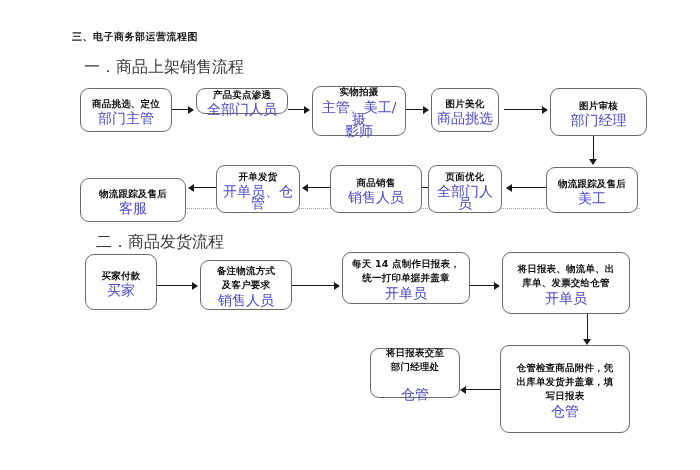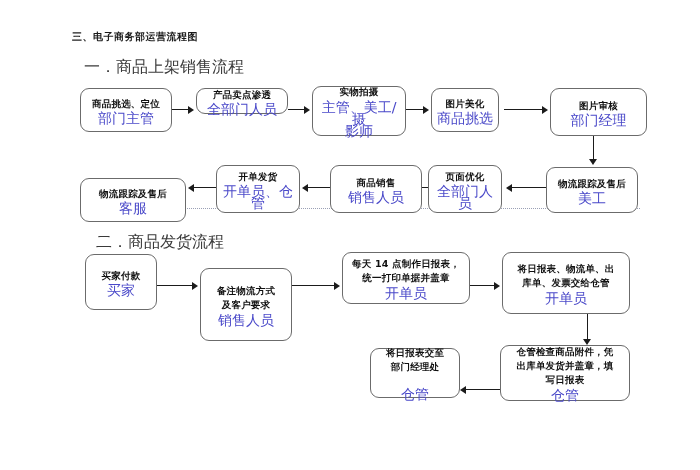--- a/index.html
+++ b/index.html
@@ -182,21 +182,21 @@
   <div class="dotline" style="left:80px;top:208px;width:560px;"></div>
 
   <div class="node" style="left:85px;top:254px;width:72px;height:56px;">
     <div class="main">买家付款</div>
     <div class="role">买家</div>
   </div>
 
   <div class="hline" style="left:157px;top:285px;width:35px;"></div>
   <div class="arrow right" style="left:192px;top:282px;"></div>
 
-  <div class="node tall" style="left:200px;top:268px;width:92px;height:73px;">
+  <div class="node tall" style="left:200px;top:260px;width:92px;height:50px;">
     <div class="main">备注物流方式
 及客户要求</div>
     <div class="role">销售人员</div>
   </div>
 
   <div class="hline" style="left:292px;top:285px;width:42px;"></div>
   <div class="arrow right" style="left:334px;top:282px;"></div>
 
   <div class="node tall" style="left:342px;top:252px;width:128px;height:52px;">
     <div class="main">每天 14 点制作日报表，
@@ -209,21 +209,21 @@
 
   <div class="node tall" style="left:502px;top:252px;width:128px;height:62px;">
     <div class="main">将日报表、物流单、出
 库单、发票交给仓管</div>
     <div class="role">开单员</div>
   </div>
 
   <div class="vline" style="left:587px;top:314px;height:25px;"></div>
   <div class="arrow down" style="left:583px;top:339px;"></div>
 
-  <div class="node tall" style="left:500px;top:345px;width:130px;height:56px;">
+  <div class="node tall" style="left:500px;top:345px;width:130px;height:88px;">
     <div class="main">仓管检查商品附件，凭
 出库单发货并盖章，填
 写日报表</div>
     <div class="role">仓管</div>
   </div>
 
   <div class="arrow left" style="left:460px;top:386px;"></div>
   <div class="hline" style="left:466px;top:389px;width:34px;"></div>
 
   <div class="node tall" style="left:370px;top:348px;width:90px;height:50px;gap:12px;">

